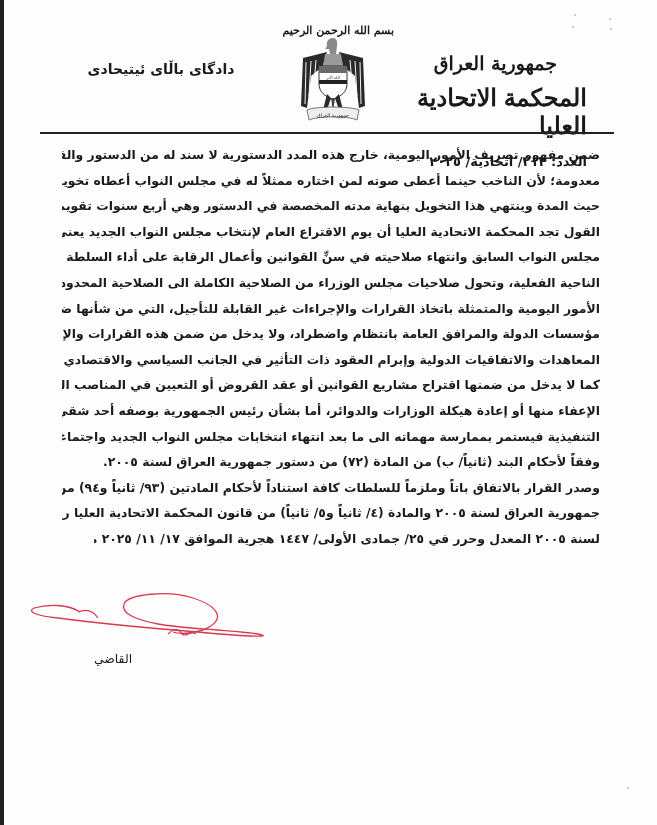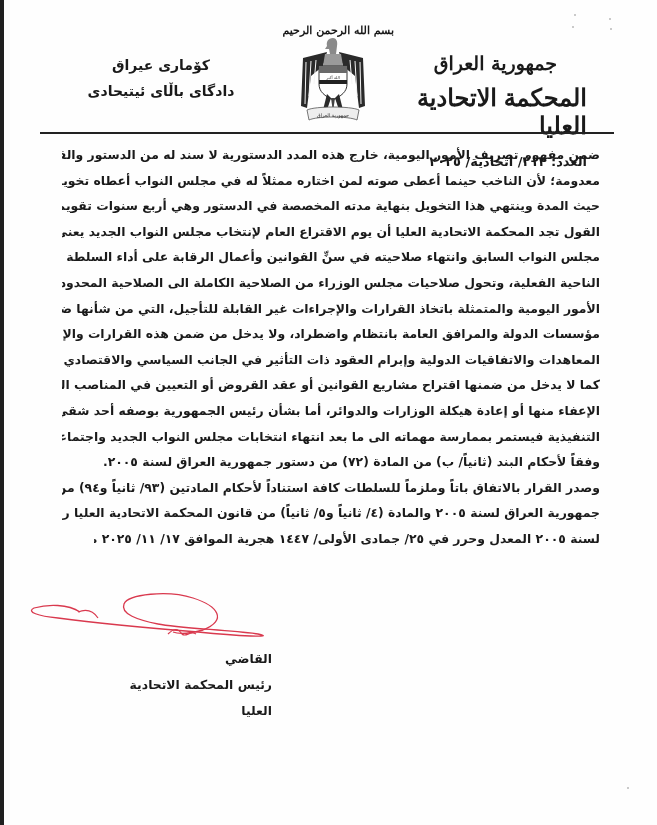--- a/index.html
+++ b/index.html
@@ -46,22 +46,22 @@
       position: absolute; left: 58px; top: 142px; width: 538px;
       direction: rtl; text-align: justify; text-align-last: right;
       font-size: 12.4px; font-weight: bold; line-height: 25.6px;
     }
     .body-text .line { display: block; white-space: nowrap; text-align: justify; text-align-last: justify; overflow: hidden; }
     .body-text .line.last { text-align-last: right; margin-left: 32px; }
     .signature {
       position: absolute; left: 24px; top: 590px; width: 240px; height: 60px;
     }
     .sig-block {
-      position: absolute; left: 98px; top: 646px; width: 170px;
-      direction: rtl; text-align: right; font-size: 12.4px; font-weight: bold;
+      position: absolute; left: 90px; top: 646px; width: 170px;
+      direction: rtl; text-align: left; font-size: 12.4px; font-weight: normal;
     }
     .sig-block div { line-height: 26px; }
     .speck { position: absolute; width: 2px; height: 2px; background: #b8b8b8; border-radius: 1px; }
   </style>
 </head>
 <body>
 
 <div class="left-bar"></div>
 
 <div class="page">
@@ -104,21 +104,20 @@
     <text x="36" y="80.5" font-size="5" text-anchor="middle" fill="#333" font-family="DejaVu Sans, sans-serif">جمهورية العراق</text>
   </svg>
 
   <div class="head-right">
     <div class="l1">جمهورية العراق</div>
     <div class="l2">المحكمة الاتحادية العليا</div>
     <div class="l3">العدد: ٢١٣/ اتحادية/ ٢٠٢٥</div>
   </div>
 
   <div class="head-left">
-    <div class="k1">كۆماری عیراق</div>
     <div class="k2">دادگای باڵای ئیتیحادی</div>
   </div>
 
   <div class="rule"></div>
 
   <div class="body-text">
     <span class="line">ضمن مفهوم تصريف الأمور اليومية، خارج هذه المدد الدستورية لا سند له من الدستور والقانون وتُعد آثاره</span>
     <span class="line">معدومة؛ لأن الناخب حينما أعطى صوته لمن اختاره ممثلاً له في مجلس النواب أعطاه تخويلاً محدداً من</span>
     <span class="line">حيث المدة وينتهي هذا التخويل بنهاية مدته المخصصة في الدستور وهي أربع سنوات تقويمية، وخلاصة</span>
     <span class="line">القول تجد المحكمة الاتحادية العليا أن يوم الاقتراع العام لإنتخاب مجلس النواب الجديد يعني انتهاء ولاية</span>
@@ -138,16 +137,15 @@
 
   <svg class="signature" viewBox="0 0 240 60">
     <path d="M52 22 C40 14 20 14 6 18 C-2 22 10 26 30 28 C60 32 120 38 170 42 C210 46 250 48 230 44 C200 40 150 38 130 34" fill="none" stroke="#d9394e" stroke-width="1.3"></path>
     <path d="M130 34 C110 30 92 24 96 14 C100 4 140 0 165 8 C190 16 200 30 175 40 C160 44 150 44 145 42" fill="none" stroke="#d9394e" stroke-width="1.3"></path>
     <path d="M140 44 C146 38 150 38 154 44 C158 48 162 40 168 44" fill="none" stroke="#d9394e" stroke-width="1.2"></path>
     <path d="M50 22 C60 18 66 22 70 28" fill="none" stroke="#d9394e" stroke-width="1.2"></path>
   </svg>
 
   <div class="sig-block">
     <div>القاضي</div>
-    <div>رئيس المحكمة الاتحادية العليا</div>
   </div>
 
 </div>
 
 </body></html>

